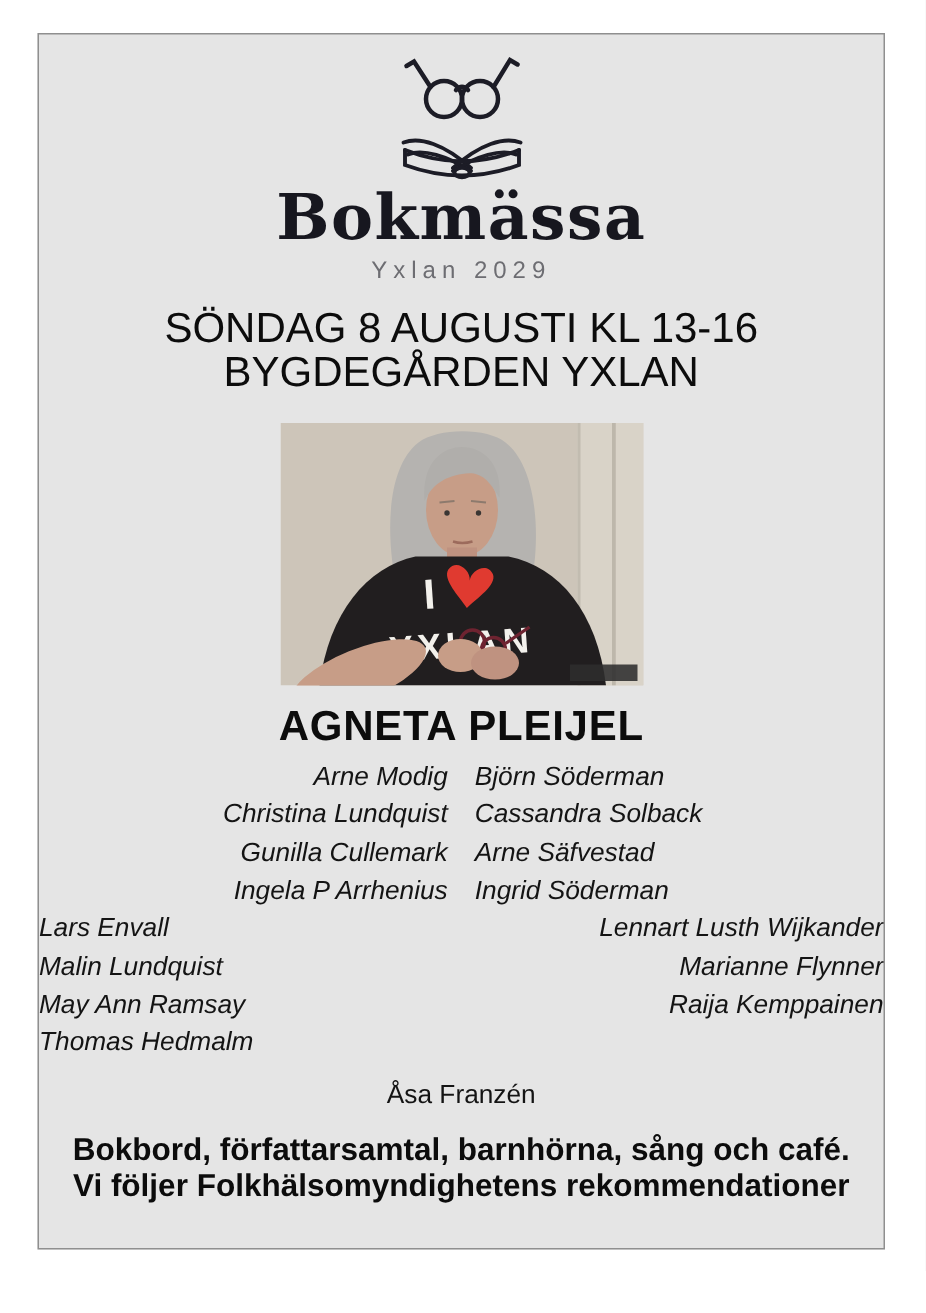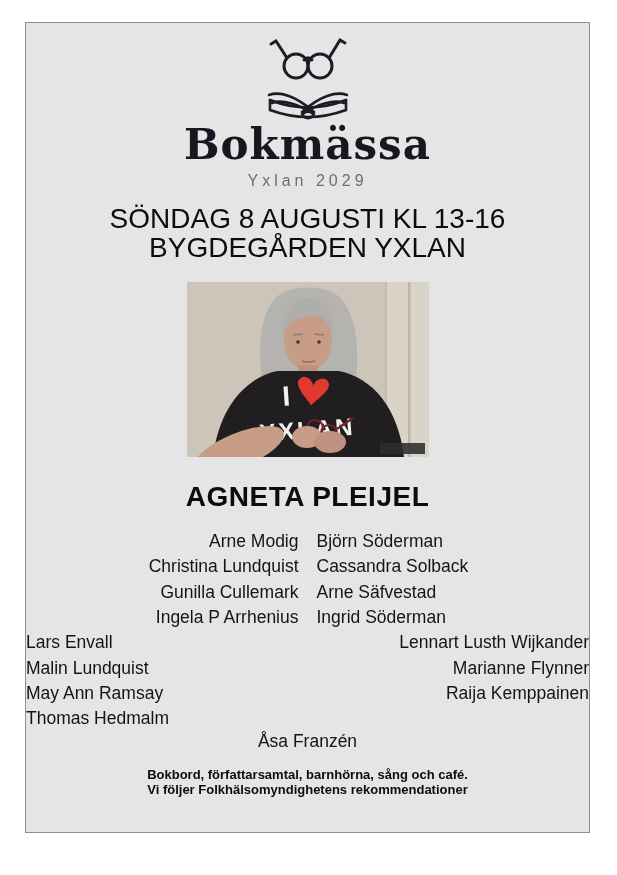--- a/index.html
+++ b/index.html
@@ -25,35 +25,36 @@
   .logo-subtitle {
     font-size:16px; letter-spacing:4px; color:#6d6d72;
     margin-top:6px;
   }
   .event-heading {
     margin-top:14px; font-weight:400; font-size:28px;
     line-height:1.05; text-align:center; color:#0c0c0c;
   }
   .photo-wrap { margin-top:19px; width:242px; height:175px; position:relative; }
   .featured-author {
-    margin-top:24px; font-weight:700; font-size:28px;
+    margin-top:11px; font-weight:700; font-size:28px;
     letter-spacing:0.5px; color:#0c0c0c;
   }
   .names-grid {
-    margin-top:19px;
+    margin-top:8px;
     display:grid; grid-template-columns:1fr 1fr;
     column-gap:18px; row-gap:7px;
     font-size:17.5px; line-height:1.05; color:#141414;
     width:100%;
+    font-style:italic;
   }
   .names-grid .l { text-align:right; }
   .names-grid .r { text-align:left; }
-  .name-centered { margin-top:3px; font-size:17.5px; color:#141414; }
+  .name-centered { margin-top:15px; font-size:17.5px; color:#141414; }
   .footer-note {
-    margin-top:15px; font-weight:700; font-size:13px;
+    margin-top:15px; font-weight:700; font-size:21px;
     line-height:1.17; text-align:center; color:#0c0c0c;
   }
 </style>
 </head>
 <body>
 
 <div class="page">
 
   <svg class="logo-mark" width="92" height="88" viewBox="0 0 92 88" fill="none">
     <g stroke="#1c1c26" stroke-width="3" stroke-linecap="round" fill="none">

